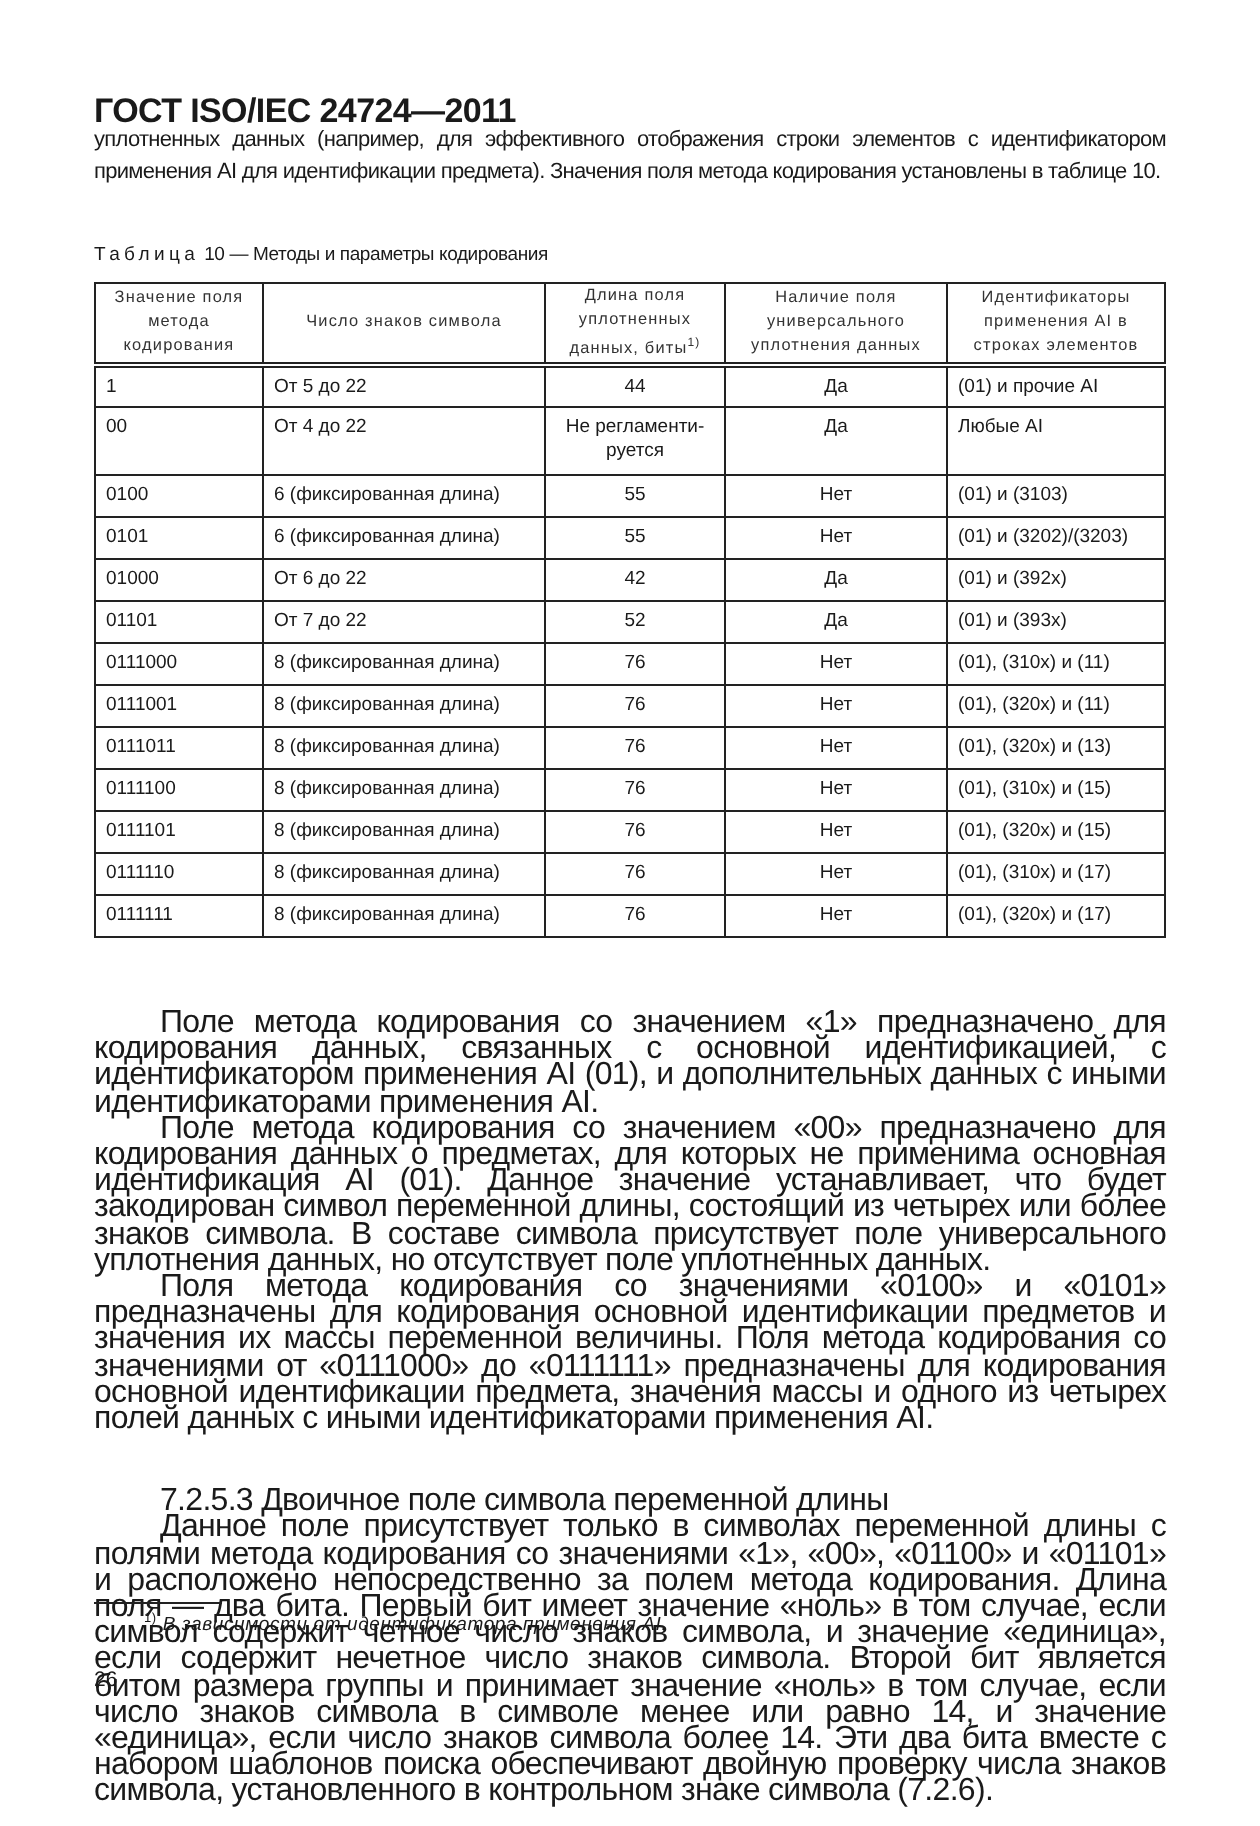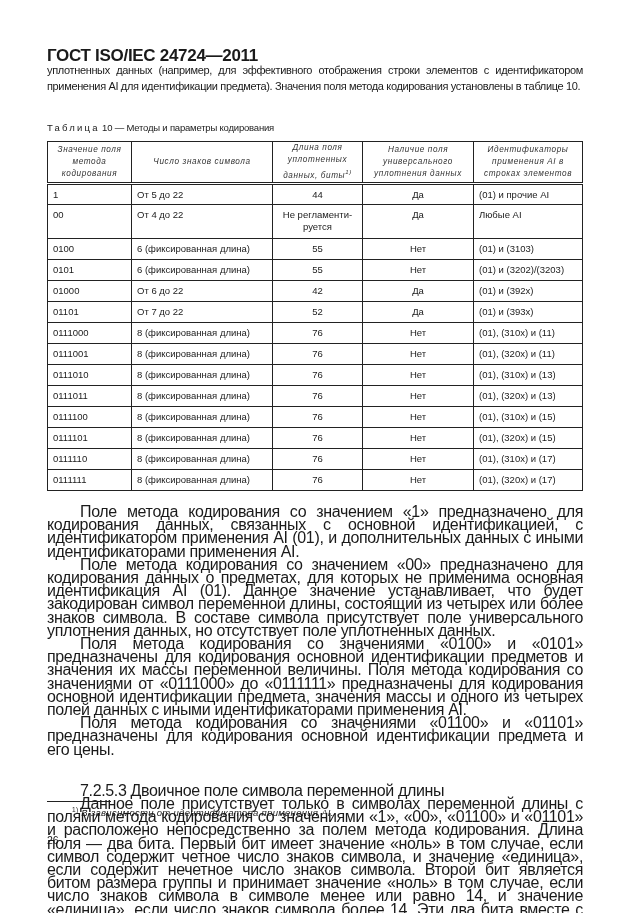--- a/index.html
+++ b/index.html
@@ -8,21 +8,21 @@
   .page-header { position: absolute; left: 47px; top: 46px; font-size: 17px; font-weight: bold;
                  letter-spacing: -0.3px; }
   .intro { position: absolute; left: 47px; top: 62px; width: 536px; font-size: 11px;
            line-height: 16px; letter-spacing: -0.35px; text-align: justify; }
   .caption { position: absolute; left: 47px; top: 122px; font-size: 9.5px; letter-spacing: -0.2px; }
   .caption .spaced { letter-spacing: 2.2px; }
   table.codes { position: absolute; left: 47px; top: 141px; width: 535px; border-collapse: collapse;
                 font-size: 9.5px; table-layout: fixed; }
   table.codes th { font-weight: normal; font-size: 8.2px; letter-spacing: 0.6px; line-height: 12px;
                    color: #333; text-align: center; vertical-align: middle; border: 1px solid #222;
-                   border-bottom: 3px double #222; height: 36px; padding: 0 3px; font-style: italic; }
+                   border-bottom: 3px double #222; height: 36px; padding: 0 3px; }
   table.codes td { border: 1px solid #222; height: 21px; padding: 0 5px; vertical-align: top;
                    padding-top: 4px; box-sizing: border-box; line-height: 12px; letter-spacing: 0; }
   table.codes td.c { text-align: center; }
   table.codes tr.tall td { height: 34px; }
   th sup { font-size: 6px; }
   .body-text { position: absolute; left: 47px; top: 505px; width: 536px; font-size: 16px;
                line-height: 13.2px; letter-spacing: -0.35px; text-align: justify; }
   .body-text p { margin: 0; text-indent: 33px; }
   .body-text p.sub { text-indent: 33px; margin-top: 28px; }
   .footnote-rule { position: absolute; left: 47px; top: 801px; width: 64px; border-top: 1px solid #222; }
@@ -110,27 +110,20 @@
         <td>(01), (310x) и (11)</td>
       </tr>
       <tr>
         <td>0111001</td>
         <td>8 (фиксированная длина)</td>
         <td class="c">76</td>
         <td class="c">Нет</td>
         <td>(01), (320x) и (11)</td>
       </tr>
       <tr>
-        <td>0111010</td>
-        <td>8 (фиксированная длина)</td>
-        <td class="c">76</td>
-        <td class="c">Нет</td>
-        <td>(01), (310x) и (13)</td>
-      </tr>
-      <tr>
         <td>0111011</td>
         <td>8 (фиксированная длина)</td>
         <td class="c">76</td>
         <td class="c">Нет</td>
         <td>(01), (320x) и (13)</td>
       </tr>
       <tr>
         <td>0111100</td>
         <td>8 (фиксированная длина)</td>
         <td class="c">76</td>
@@ -158,21 +151,20 @@
         <td class="c">Нет</td>
         <td>(01), (320x) и (17)</td>
       </tr>
     </tbody>
 </table>
 
 <div class="body-text">
   <p>Поле метода кодирования со значением «1» предназначено для кодирования данных, связанных с основной идентификацией, с идентификатором применения AI (01), и дополнительных данных с иными идентификаторами применения AI.</p>
   <p>Поле метода кодирования со значением «00» предназначено для кодирования данных о предметах, для которых не применима основная идентификация AI (01). Данное значение устанавливает, что будет закодирован символ переменной длины, состоящий из четырех или более знаков символа. В составе символа присутствует поле универсального уплотнения данных, но отсутствует поле уплотненных данных.</p>
   <p>Поля метода кодирования со значениями «0100» и «0101» предназначены для кодирования основной идентификации предметов и значения их массы переменной величины. Поля метода кодирования со значениями от «0111000» до «0111111» предназначены для кодирования основной идентификации предмета, значения массы и одного из четырех полей данных с иными идентификаторами применения AI.</p>
-  <p>Поля метода кодирования со значениями «01100» и «01101» предназначены для кодирования основной идентификации предмета и его цены.</p>
   <p class="sub">7.2.5.3 Двоичное поле символа переменной длины</p>
   <p>Данное поле присутствует только в символах переменной длины с полями метода кодирования со значениями «1», «00», «01100» и «01101» и расположено непосредственно за полем метода кодирования. Длина поля — два бита. Первый бит имеет значение «ноль» в том случае, если символ содержит четное число знаков символа, и значение «единица», если содержит нечетное число знаков символа. Второй бит является битом размера группы и принимает значение «ноль» в том случае, если число знаков символа в символе менее или равно 14, и значение «единица», если число знаков символа более 14. Эти два бита вместе с набором шаблонов поиска обеспечивают двойную проверку числа знаков символа, установленного в контрольном знаке символа (7.2.6).</p>
 </div>
 
 <div class="footnote-rule"></div>
 <div class="footnote"><sup>1)</sup><span> В зависимости от идентификатора применения AI.</span></div>
 
 <div class="page-number">26</div>
 
 </body></html>

